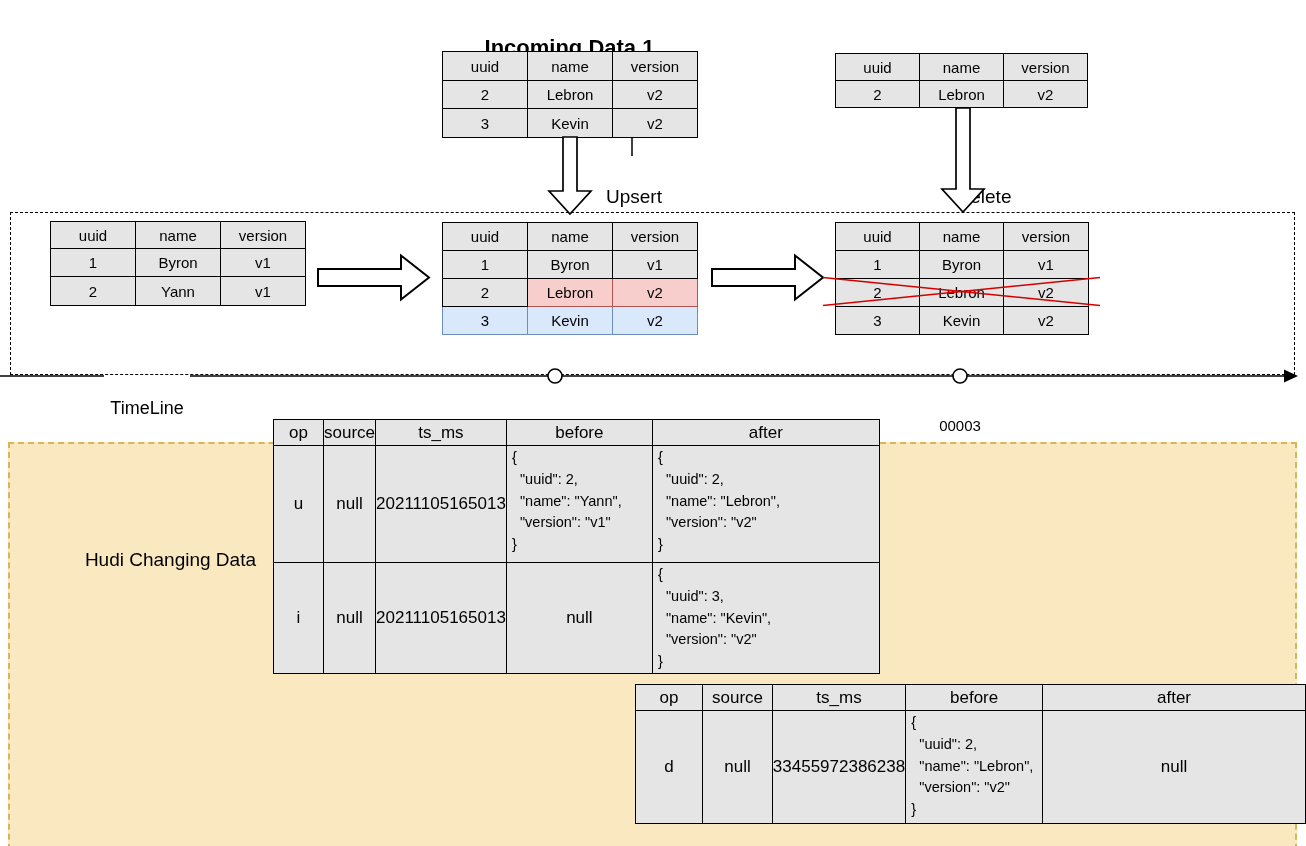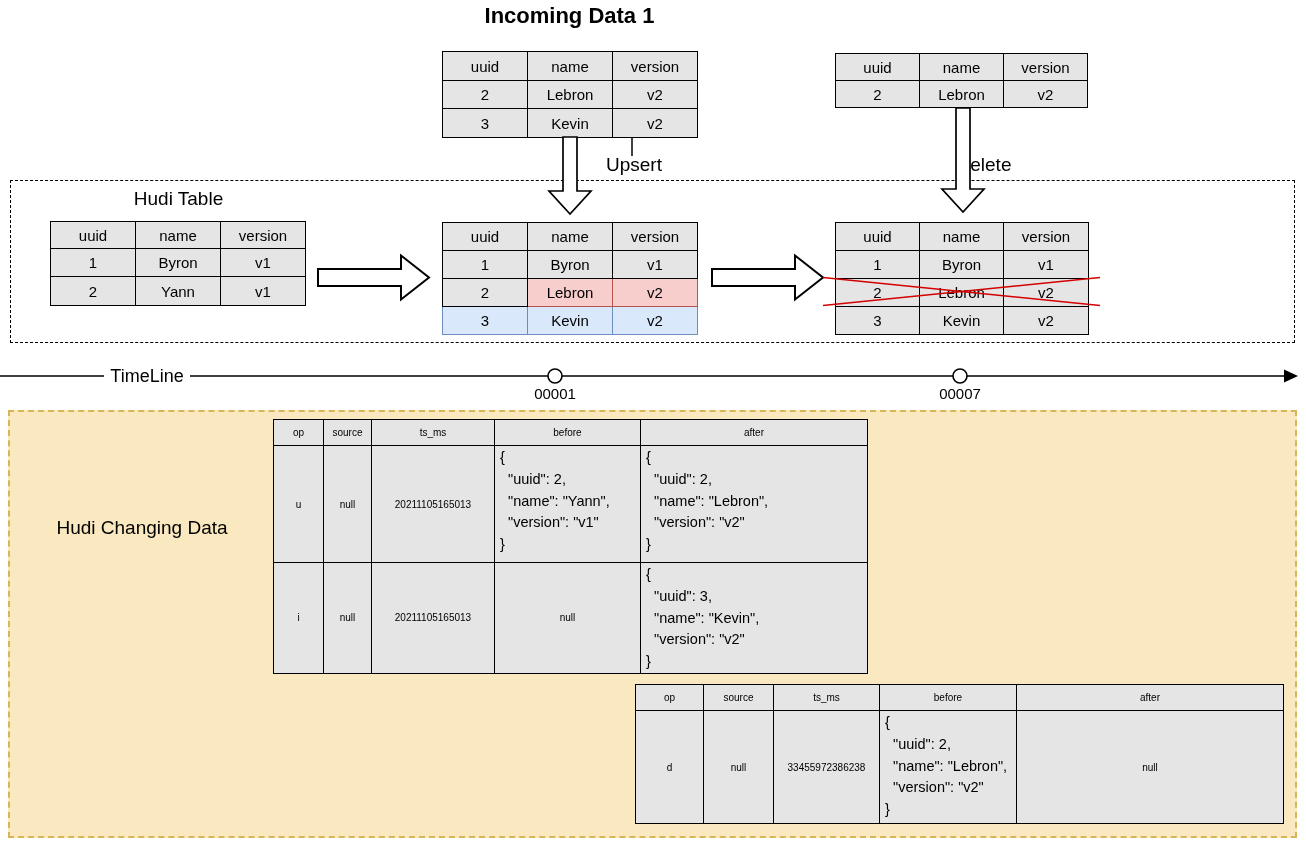--- a/index.html
+++ b/index.html
@@ -1,40 +1,40 @@
 <!DOCTYPE html>
 <html style="--red-fill: #f8cecc; --red-stroke: #b85450; --blue-fill: #dae8fc; --blue-stroke: #6c8ebf; --yellow-fill: #fae8c0; --yellow-stroke: #d6b656; --cross-red: #d40000;"><head>
 <meta charset="utf-8">
 <style>
   html,body{margin:0;padding:0;background:#fff;}
   #canvas{
     position:relative;width:1306px;height:846px;background:#fff;
     font-family:"Liberation Sans","DejaVu Sans",sans-serif;color:#000;overflow:hidden;
   }
-  .abs{position:absolute;}
+  .abs{position:absolute;margin-top:32px;}
   .ctr{text-align:center;}
   .big-title{font-size:22px;font-weight:700;line-height:1.1;}
   .sec-label{font-size:19px;font-weight:400;line-height:1.1;}
   .tl-label{font-size:18px;line-height:1.1;}
   .ts-label{font-size:15px;line-height:1.1;}
 
   .dashed-box{border:1.5px dashed #000;box-sizing:border-box;background:transparent;}
   .yellow-box{
     border:2px dashed var(--yellow-stroke,#d6b656);
     background:var(--yellow-fill,#fae8c0);
     box-sizing:border-box;
   }
 
   .tbl{position:absolute;}
   .dtable{border-collapse:collapse;table-layout:fixed;background:#e5e5e5;}
   .dtable th,.dtable td{
     border:1.6px solid #000;text-align:center;vertical-align:middle;
     font-size:15px;font-weight:400;padding:0;overflow:hidden;
   }
-  .small th,.small td{font-size:10px;}
+  .small th,.small td{font-size:17px;}
   td.json{
     text-align:left;vertical-align:top;white-space:pre;
     padding:1px 0 0 5px;line-height:1.5;font-size:14.5px;
   }
   td.hl-red{background:var(--red-fill,#f8cecc);border-color:var(--red-stroke,#b85450);border-width:1.8px;}
   td.hl-blue{background:var(--blue-fill,#dae8fc);border-color:var(--blue-stroke,#6c8ebf);border-width:1.8px;}
 
   svg.overlay{position:absolute;left:0;top:0;pointer-events:none;}
 </style>
 </head>
@@ -192,24 +192,24 @@
             <td>3</td>
             <td>Kevin</td>
             <td>v2</td>
           </tr>
         </tbody>
       </table>
     </div>
 
   <div class="abs ctr tl-label" style="left:104px;top:367px;width:86px;">TimeLine</div>
   <div class="abs ctr ts-label" style="left:515px;top:386px;width:80px;">00001</div>
-  <div class="abs ctr ts-label" style="left:920px;top:386px;width:80px;">00007</div>
+  <div class="abs ctr ts-label" style="left:920px;top:386px;width:80px;">00003</div>
 
   <div class="abs yellow-box" style="left:8px;top:410px;width:1289px;height:428px;"></div>
-  <div class="abs ctr sec-label" style="left:37px;top:518px;width:210px;">Hudi Changing Data</div>
+  <div class="abs ctr sec-label" style="left:46px;top:518px;width:210px;text-align:right;">Hudi Changing Data</div>
 
   <div class="tbl" style="left:273px;top:419px;">
       <table class="dtable small">
         <colgroup>
           <col style="width: 50px;">
           <col style="width: 48px;">
           <col style="width: 123px;">
           <col style="width: 146px;">
           <col style="width: 227px;">
         </colgroup>

